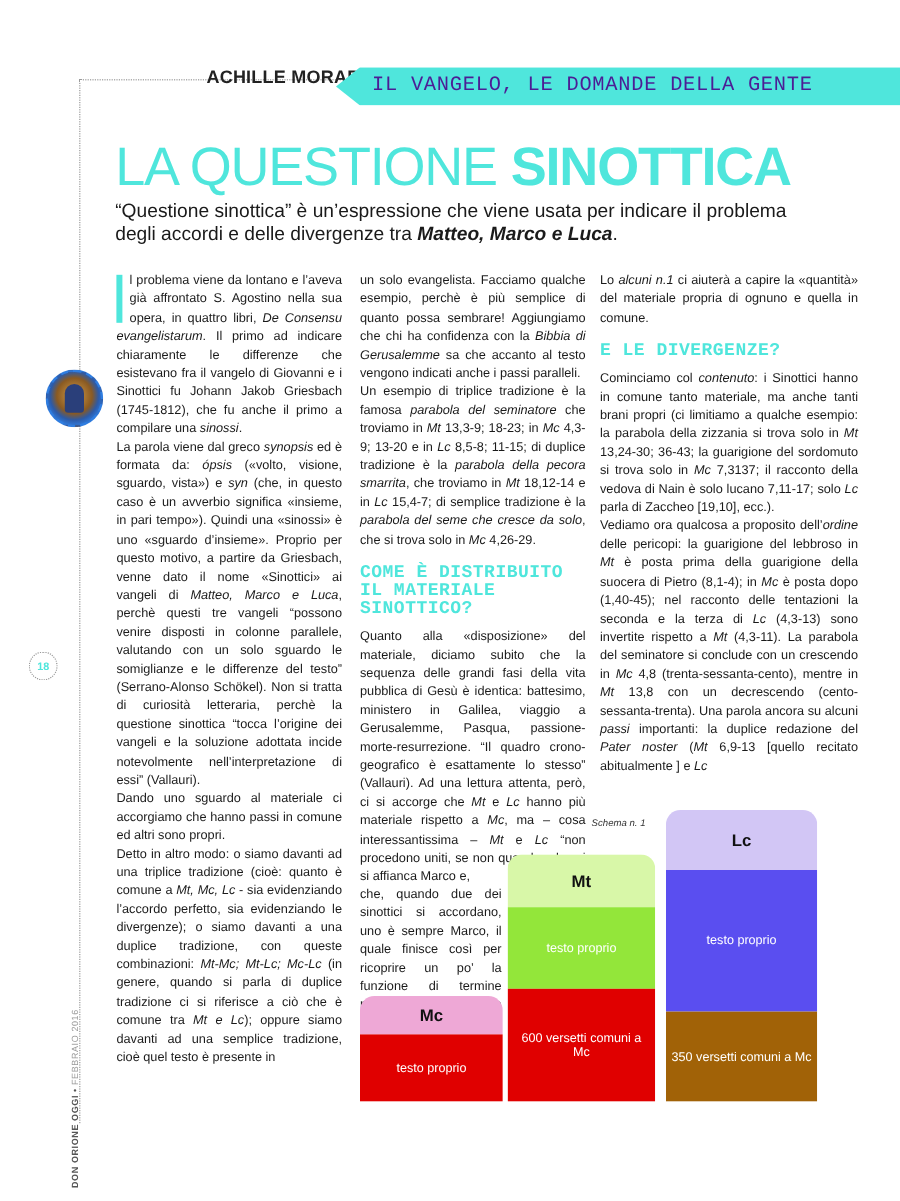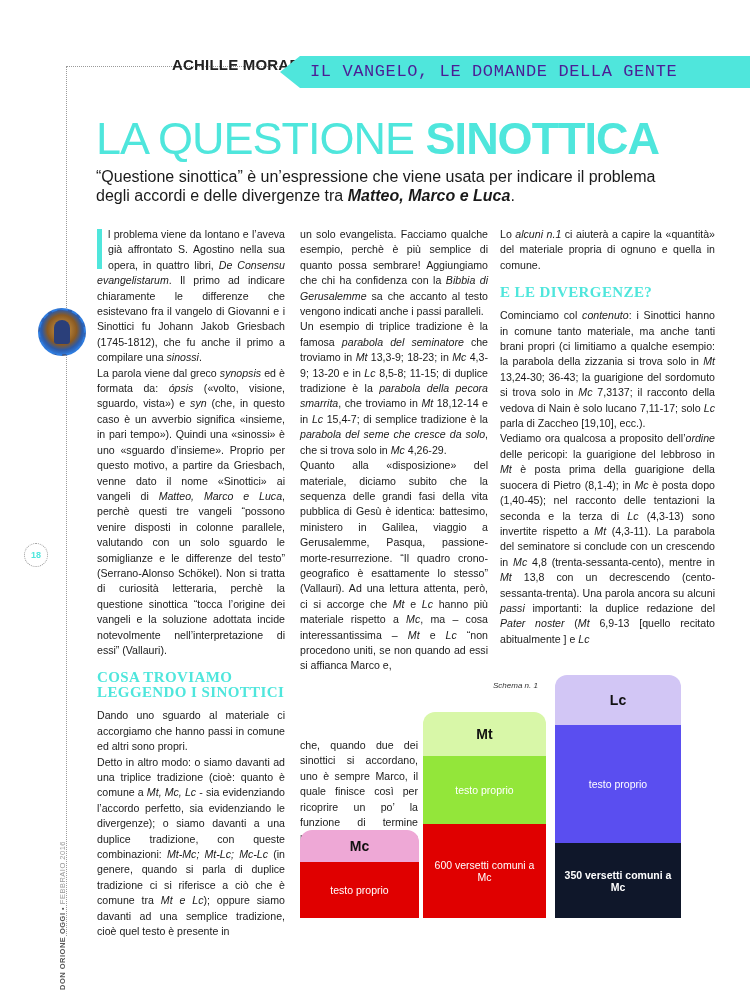--- a/index.html
+++ b/index.html
@@ -23,21 +23,21 @@
   .lead i b, .lead b i { font-weight: bold; font-style: italic; }
 
   .col { font-family: "Liberation Sans", sans-serif; font-size: 10.6px; line-height: 15.4px; text-align: justify; color: #1a1a1a; }
   .col p { margin: 0; }
   .col1 { left: 97px; top: 227px; width: 188px; }
   .col2 { left: 300px; top: 227px; width: 188px; }
   .col3 { left: 500px; top: 227px; width: 215px; }
 
   .dropcap-bar { display: inline-block; width: 5px; height: 40px; background: #4fe6dc; float: left; margin: 2px 6px 0 0; }
 
-  .h2 { font-family: Liberation Serif, serif; font-weight: bold; font-size: 15px; line-height: 15px; color: #4fe6dc; letter-spacing: 0.4px; margin: 12px 0 8px 0; text-transform: uppercase; text-align: left; }
+  .h2 { font-family: Liberation Mono, monospace; font-weight: bold; font-size: 15px; line-height: 15px; color: #4fe6dc; letter-spacing: 0.4px; margin: 12px 0 8px 0; text-transform: uppercase; text-align: left; }
 
   .medallion { left: 38px; top: 308px; width: 48px; height: 48px; border-radius: 50%; background: radial-gradient(circle at 50% 45%, #d7a04a 0%, #8a5a22 45%, #2c5aa8 62%, #2f7de0 78%, #ffffff 100%); border: 2px dashed #2f7de0; box-sizing: border-box; }
   .medallion .fig { position: absolute; left: 14px; top: 10px; width: 16px; height: 24px; background: #2a3f7a; border-radius: 8px 8px 3px 3px; }
 
   .pagenum { left: 24px; top: 543px; width: 22px; height: 22px; border: 1px dotted #9a9a9a; border-radius: 50%; background: #fff; font-family: "Liberation Sans", sans-serif; font-size: 9px; color: #4fe6dc; text-align: center; line-height: 22px; font-weight: bold; }
 
   .footer-vert { left: 58px; top: 990px; transform-origin: left top; transform: rotate(-90deg); font-family: "Liberation Sans", sans-serif; font-size: 7.5px; letter-spacing: 0.5px; white-space: nowrap; color: #555; }
   .footer-vert .light { color: #999; }
 
   
@@ -67,28 +67,28 @@
     <div class="fig"></div>
   </div>
 
 <div class="abs pagenum">18</div>
 
 <div class="abs footer-vert"><b>DON ORIONE OGGI</b><span> • </span><span class="light">FEBBRAIO 2016</span></div>
 
 <div class="abs col col1">
   <p><span class="dropcap-bar"></span><span>l problema viene da lontano e l’aveva già affrontato S. Agostino nella sua opera, in quattro libri, </span><i>De Consensu evangelistarum</i><span>. Il primo ad indicare chiaramente le differenze che esistevano fra il vangelo di Giovanni e i Sinottici fu Johann Jakob Griesbach (1745-1812), che fu anche il primo a compilare una </span><i>sinossi</i><span>.</span></p>
   <p><span>La parola viene dal greco </span><i>synopsis</i><span> ed è formata da: </span><i>ópsis</i><span> («volto, visione, sguardo, vista») e </span><i>syn</i><span> (che, in questo caso è un avverbio significa «insieme, in pari tempo»). Quindi una «sinossi» è uno «sguardo d’insieme». Proprio per questo motivo, a partire da Griesbach, venne dato il nome «Sinottici» ai vangeli di </span><i>Matteo, Marco e Luca</i><span>, perchè questi tre vangeli “possono venire disposti in colonne parallele, valutando con un solo sguardo le somiglianze e le differenze del testo” (Serrano-Alonso Schökel). Non si tratta di curiosità letteraria, perchè la questione sinottica “tocca l’origine dei vangeli e la soluzione adottata incide notevolmente nell’interpretazione di essi” (Vallauri).</span></p>
-  <div class="h2">COSA TROVIAMO LEGGENDO I SINOTTICI</div>
   <p><span>Dando uno sguardo al materiale ci accorgiamo che hanno passi in comune ed altri sono propri.</span></p>
   <p><span>Detto in altro modo: o siamo davanti ad una triplice tradizione (cioè: quanto è comune a </span><i>Mt, Mc, Lc</i><span> - sia evidenziando l’accordo perfetto, sia evidenziando le divergenze); o siamo davanti a una duplice tradizione, con queste combinazioni: </span><i>Mt-Mc; Mt-Lc; Mc-Lc</i><span> (in genere, quando si parla di duplice tradizione ci si riferisce a ciò che è comune tra </span><i>Mt e Lc</i><span>); oppure siamo davanti ad una semplice tradizione, cioè quel testo è presente in</span></p>
 </div>
 
 <div class="abs col col2">
   <p><span>un solo evangelista. Facciamo qualche esempio, perchè è più semplice di quanto possa sembrare! Aggiungiamo che chi ha confidenza con la </span><i>Bibbia di Gerusalemme</i><span> sa che accanto al testo vengono indicati anche i passi paralleli.</span></p>
   <p><span>Un esempio di triplice tradizione è la famosa </span><i>parabola del seminatore</i><span> che troviamo in </span><i>Mt</i><span> 13,3-9; 18-23; in </span><i>Mc</i><span> 4,3-9; 13-20 e in </span><i>Lc</i><span> 8,5-8; 11-15; di duplice tradizione è la </span><i>parabola della pecora smarrita</i><span>, che troviamo in </span><i>Mt</i><span> 18,12-14 e in </span><i>Lc</i><span> 15,4-7; di semplice tradizione è la </span><i>parabola del seme che cresce da solo</i><span>, che si trova solo in </span><i>Mc</i><span> 4,26-29.</span></p>
+  <div class="h2">COME È DISTRIBUITO IL MATERIALE SINOTTICO?</div>
   <p><span>Quanto alla «disposizione» del materiale, diciamo subito che la sequenza delle grandi fasi della vita pubblica di Gesù è identica: battesimo, ministero in Galilea, viaggio a Gerusalemme, Pasqua, passione-morte-resurrezione. “Il quadro crono-geografico è esattamente lo stesso” (Vallauri). Ad una lettura attenta, però, ci si accorge che </span><i>Mt</i><span> e </span><i>Lc</i><span> hanno più materiale rispetto a </span><i>Mc</i><span>, ma – cosa interessantissima – </span><i>Mt</i><span> e </span><i>Lc</i><span> “non procedono uniti, se non quando ad essi si affianca Marco e,</span></p>
 </div>
 <div class="abs col" style="left:300px; top:738px; width:118px;">
   <p>che, quando due dei sinottici si accordano, uno è sempre Marco, il quale finisce così per ricoprire un po’ la funzione di termine medio nella questione sinottica” (Vallauri).</p>
 </div>
 
 <div class="abs col col3">
   <p><span>Lo </span><i>alcuni n.1</i><span> ci aiuterà a capire la «quantità» del materiale propria di ognuno e quella in comune.</span></p>
   <div class="h2">E LE DIVERGENZE?</div>
   <p><span>Cominciamo col </span><i>contenuto</i><span>: i Sinottici hanno in comune tanto materiale, ma anche tanti brani propri (ci limitiamo a qualche esempio: la parabola della zizzania si trova solo in </span><i>Mt</i><span> 13,24-30; 36-43; la guarigione del sordomuto si trova solo in </span><i>Mc</i><span> 7,3137; il racconto della vedova di Nain è solo lucano 7,11-17; solo </span><i>Lc</i><span> parla di Zaccheo [19,10], ecc.).</span></p>
@@ -104,14 +104,14 @@
 
 <div class="bar" style="left:423px; top:712px; width:123px; height:206px;">
   <div class="seg head" style="background:#d8f7a8; height:44px;">Mt</div>
   <div class="seg" style="background:#93e63a; height:68px;">testo proprio</div>
   <div class="seg" style="background:#e00000; flex:1;">600 versetti comuni a Mc</div>
 </div>
 
 <div class="bar" style="left:555px; top:675px; width:126px; height:243px;">
   <div class="seg head" style="background:#d2c6f5; height:50px;">Lc</div>
   <div class="seg" style="background:#5a4ef0; height:118px;">testo proprio</div>
-  <div class="seg" style="background:#0f172a; flex:1;font-weight:bold;">350 versetti comuni a Mc</div>
+  <div class="seg" style="background:#a16207; flex:1;">350 versetti comuni a Mc</div>
 </div>
 
 </body></html>

